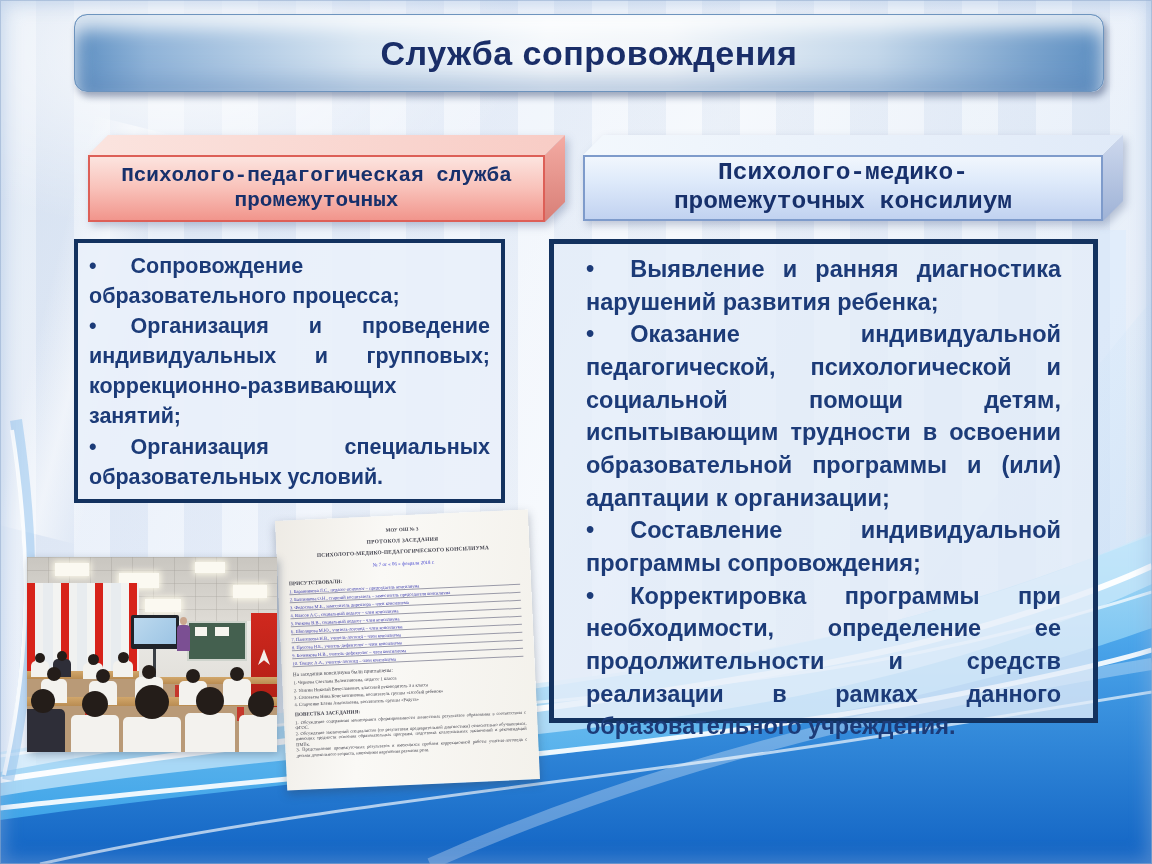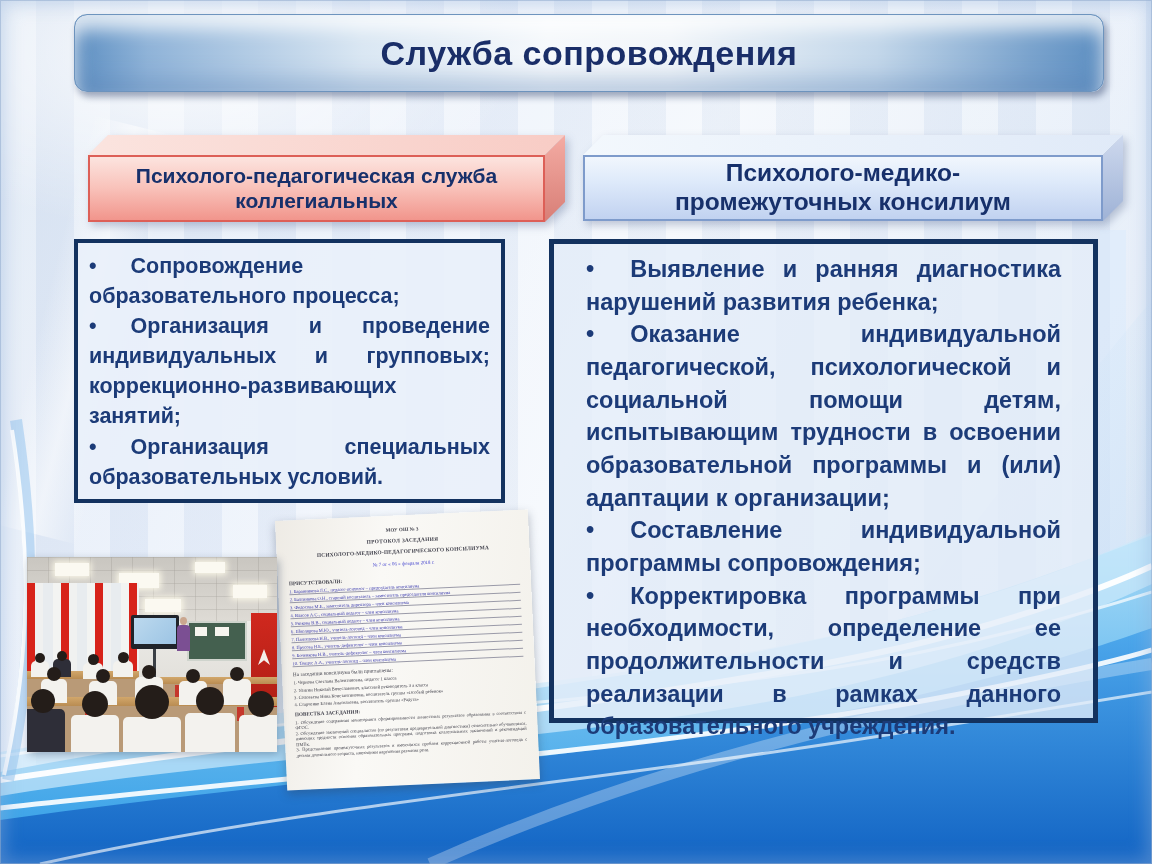--- a/index.html
+++ b/index.html
@@ -33,21 +33,21 @@
   .face-top{position:absolute;left:0;top:-20px;width:calc(100% + 20px);height:20px;
     clip-path:polygon(20px 0,100% 0,calc(100% - 20px) 100%,0 100%);}
   .face-side{position:absolute;left:100%;top:-20px;width:20px;height:calc(100% + 20px);
     clip-path:polygon(0 20px,100% 0,100% calc(100% - 20px),0 100%);}
   .pink .face-front{background:linear-gradient(180deg,#fce4df 0%,#f9c3bb 48%,#f1958c 100%);border:2px solid #dd5f57;}
   .pink .face-top{background:linear-gradient(90deg,#fbe4df,#f8ccc5);}
   .pink .face-side{background:linear-gradient(180deg,#f4aca4,#d87e76);}
   .blue .face-front{background:linear-gradient(180deg,#f1f6fd 0%,#dde9fa 42%,#c1d2f0 100%);border:2px solid #7e9bcb;}
   .blue .face-top{background:linear-gradient(90deg,#f3f8fd,#e0eaf8);}
   .blue .face-side{background:linear-gradient(180deg,#ced9ee,#9eb2d6);}
-  .hdr{color:#17306b;font-weight:bold;line-height:1.18;}
+  .hdr{color:#17306b;font-weight:bold;line-height:1.18;font-family:Liberation Mono, monospace;}
   .hdr-l{font-size:21px;}
   .hdr-r{font-size:24.5px;}
 
   .panel{position:absolute;z-index:2;box-sizing:border-box;border:4px solid #13325f;color:#1c3b78;font-weight:bold;}
   .panel-left{left:74px;top:239px;width:431px;height:264px;background:rgba(233,240,250,.92);
     padding:8px 11px;font-size:21.5px;line-height:1.4;}
   .panel-right{left:549px;top:239px;width:549px;height:484px;border-width:5px;background:rgba(228,237,249,.78);
     padding:9px 32px;font-size:23.5px;line-height:1.39;}
   .itm{margin:0;text-align:justify;}
   .blt{display:inline;}
@@ -141,21 +141,21 @@
 
   <div class="banner">
     <div class="t">Служба сопровождения</div>
   </div>
 
   <div class="box3d pink" style="left:88px;top:155px;width:457px;height:67px;">
     <div class="face-top"></div>
     <div class="face-side"></div>
     <div class="face-front">
       <div class="hdr hdr-l">Психолого-педагогическая  служба</div>
-      <div class="hdr hdr-l">коллегиальных</div>
+      <div class="hdr hdr-l">промежуточных</div>
     </div>
   </div>
 
   <div class="box3d blue" style="left:583px;top:155px;width:520px;height:66px;">
     <div class="face-top"></div>
     <div class="face-side"></div>
     <div class="face-front">
       <div class="hdr hdr-r">Психолого-медико-</div>
       <div class="hdr hdr-r">промежуточных консилиум</div>
     </div>

